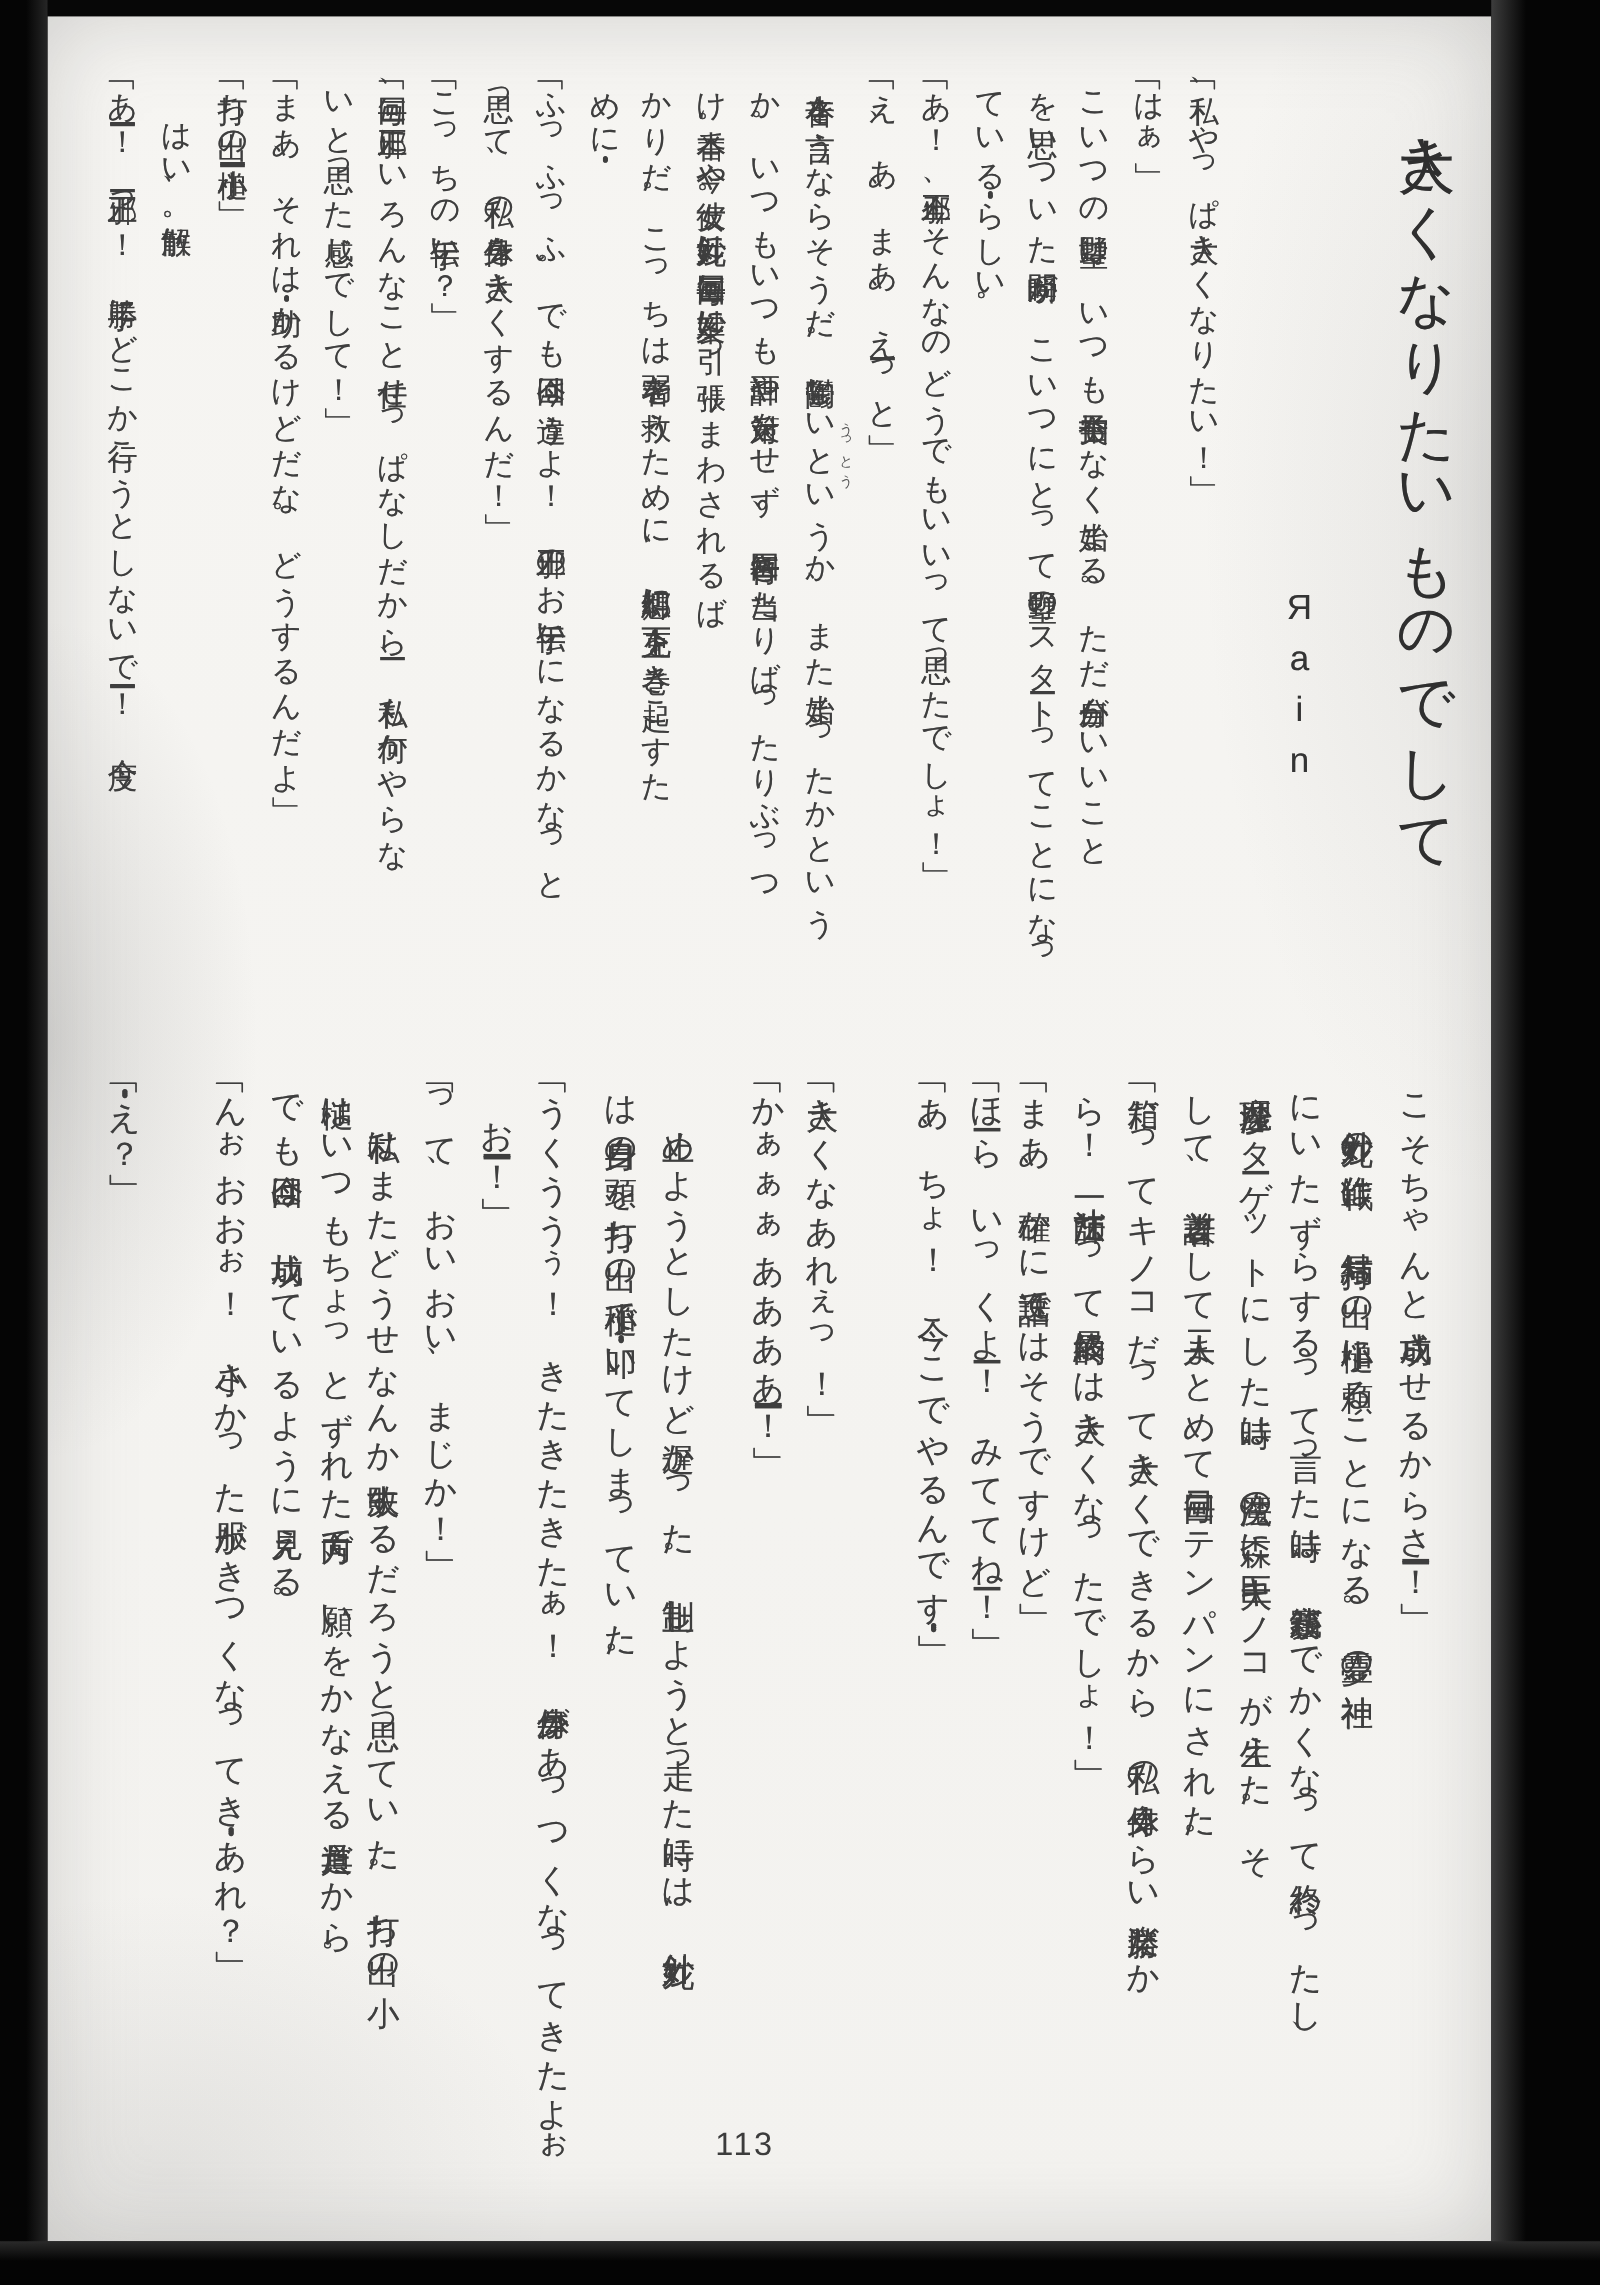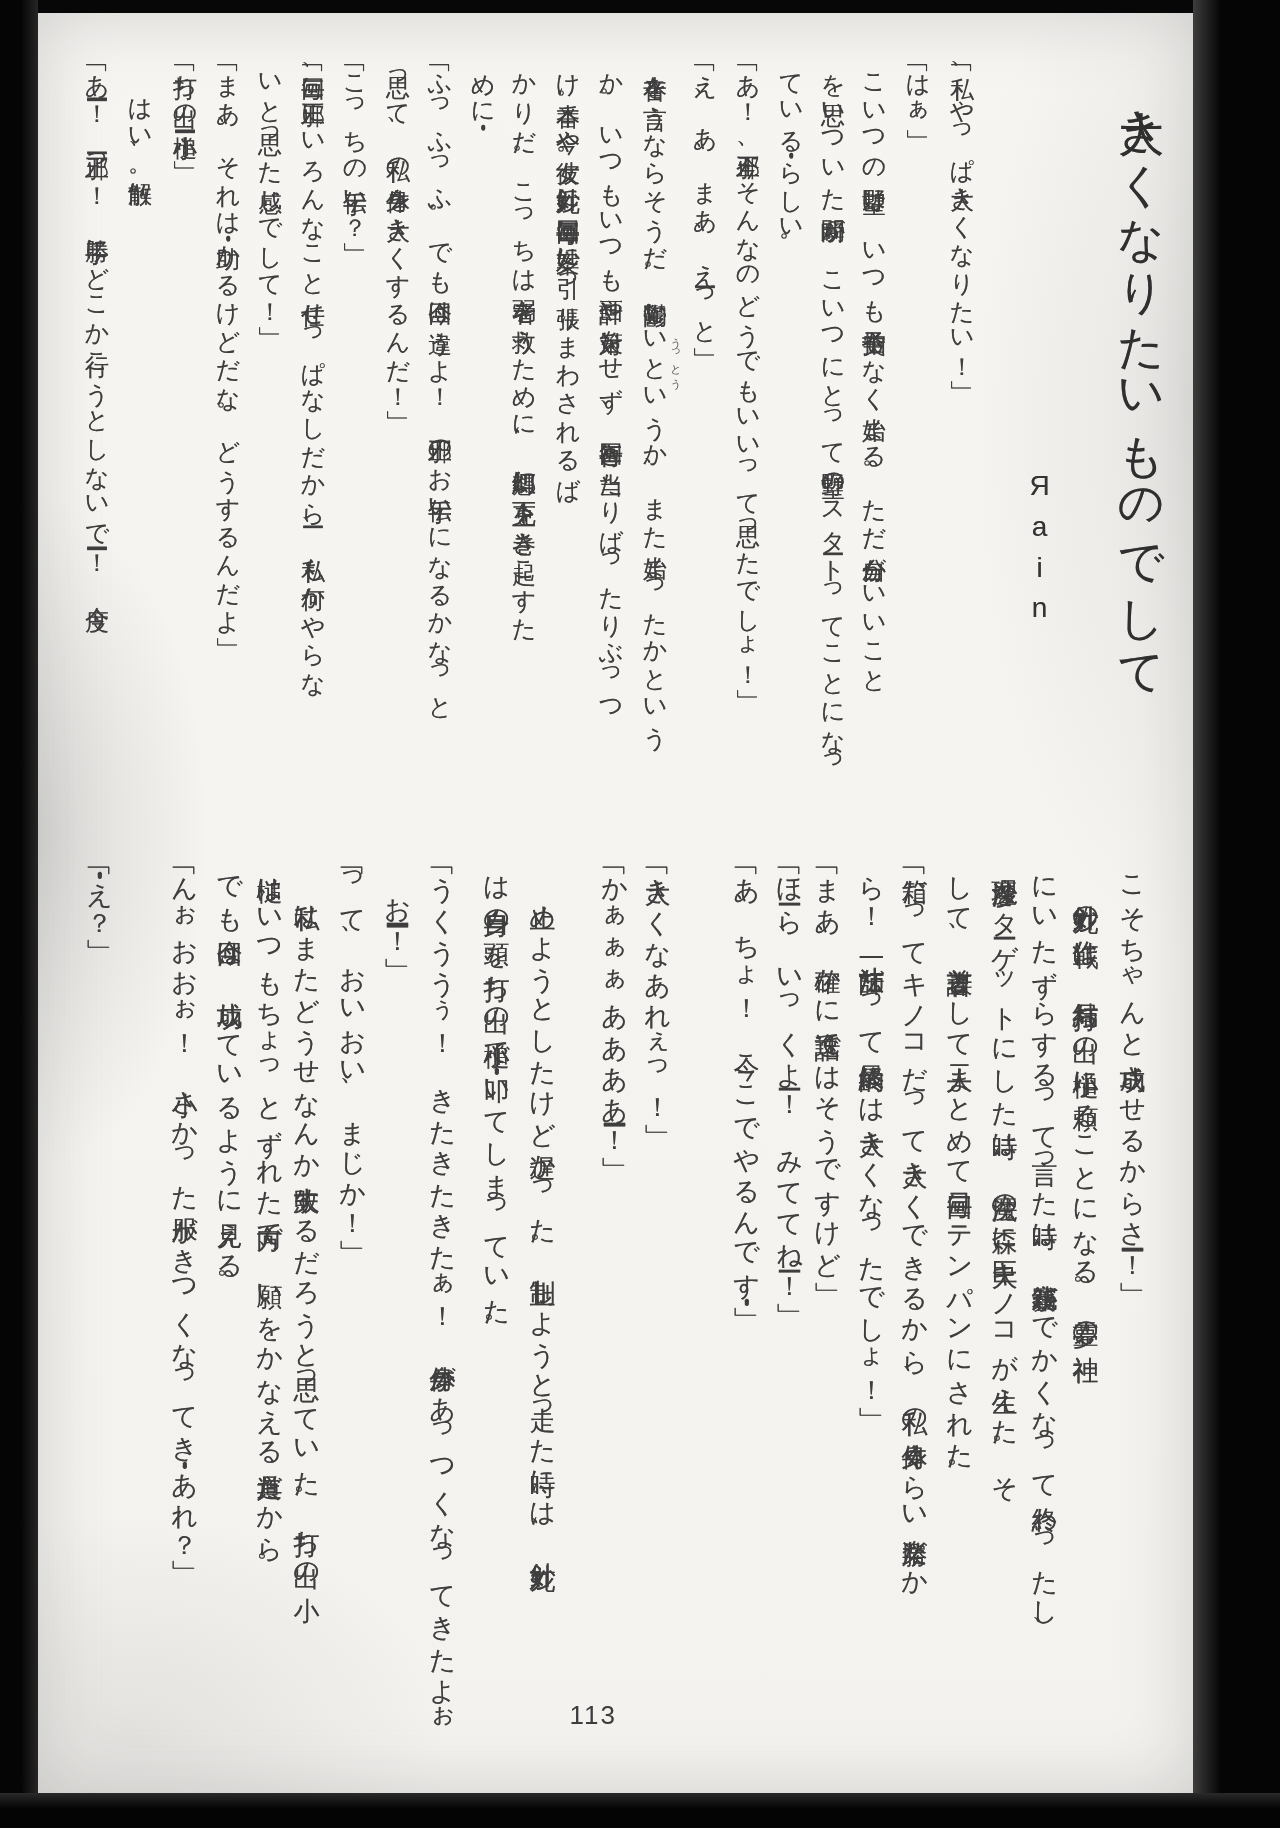--- a/index.html
+++ b/index.html
@@ -17,21 +17,21 @@
   .bar-bottom{left:0;top:1793px;width:1280px;height:35px;background:linear-gradient(#2a2a2a,#040404 45%);}
   .bar-left{left:0;top:0;width:38px;height:1828px;background:linear-gradient(to left,#262626,#050505 45%);}
   .bar-right{left:1193px;top:0;width:87px;height:1828px;background:linear-gradient(to right,#3d3d3d,#050505 32%);}
   .vtx{position:absolute;writing-mode:vertical-rl;line-height:1;color:#3e3e3e;
        text-shadow:0 0 .5px rgba(62,62,62,.55);white-space:pre;}
   .title-col{font-size:46px;letter-spacing:2px;height:640px;color:#2f2f2f;font-weight:500;}
   .author-col{font-size:28px;letter-spacing:.35em;height:230px;text-orientation:upright;color:#343434;}
   .tcol{font-size:24px;letter-spacing:1px;height:788px;}
   .bcol{font-size:26px;letter-spacing:1.5px;height:872px;}
   .furi{position:absolute;writing-mode:vertical-rl;font-size:11px;letter-spacing:1px;color:#555;height:70px;}
-  .pagenum{position:absolute;left:537px;top:1700px;width:80px;text-align:right;
+  .pagenum{position:absolute;left:556px;top:1700px;width:80px;text-align:center;
            font-size:26px;color:#3c3c3c;letter-spacing:2px;}
 </style>
 </head>
 <body>
 
 <div class="page">
   <div class="paper"></div>
   <div class="bar bar-top"></div>
   <div class="bar bar-left"></div>
   <div class="bar bar-right"></div>

